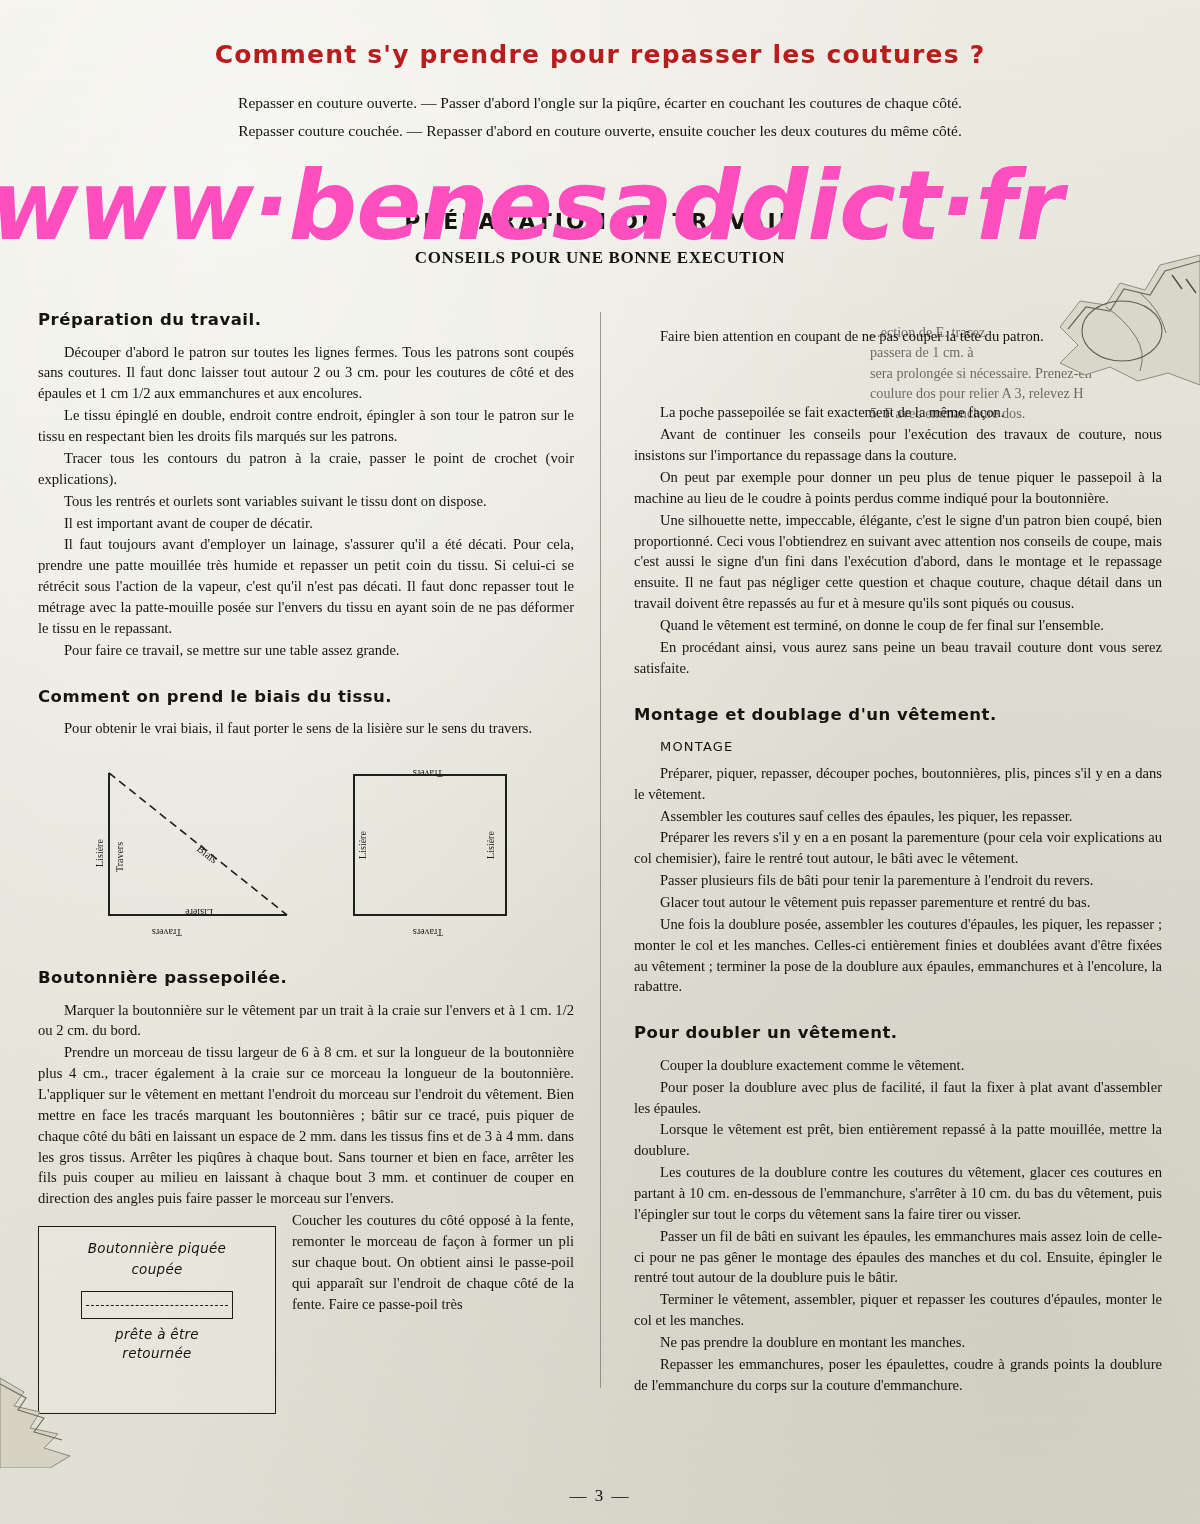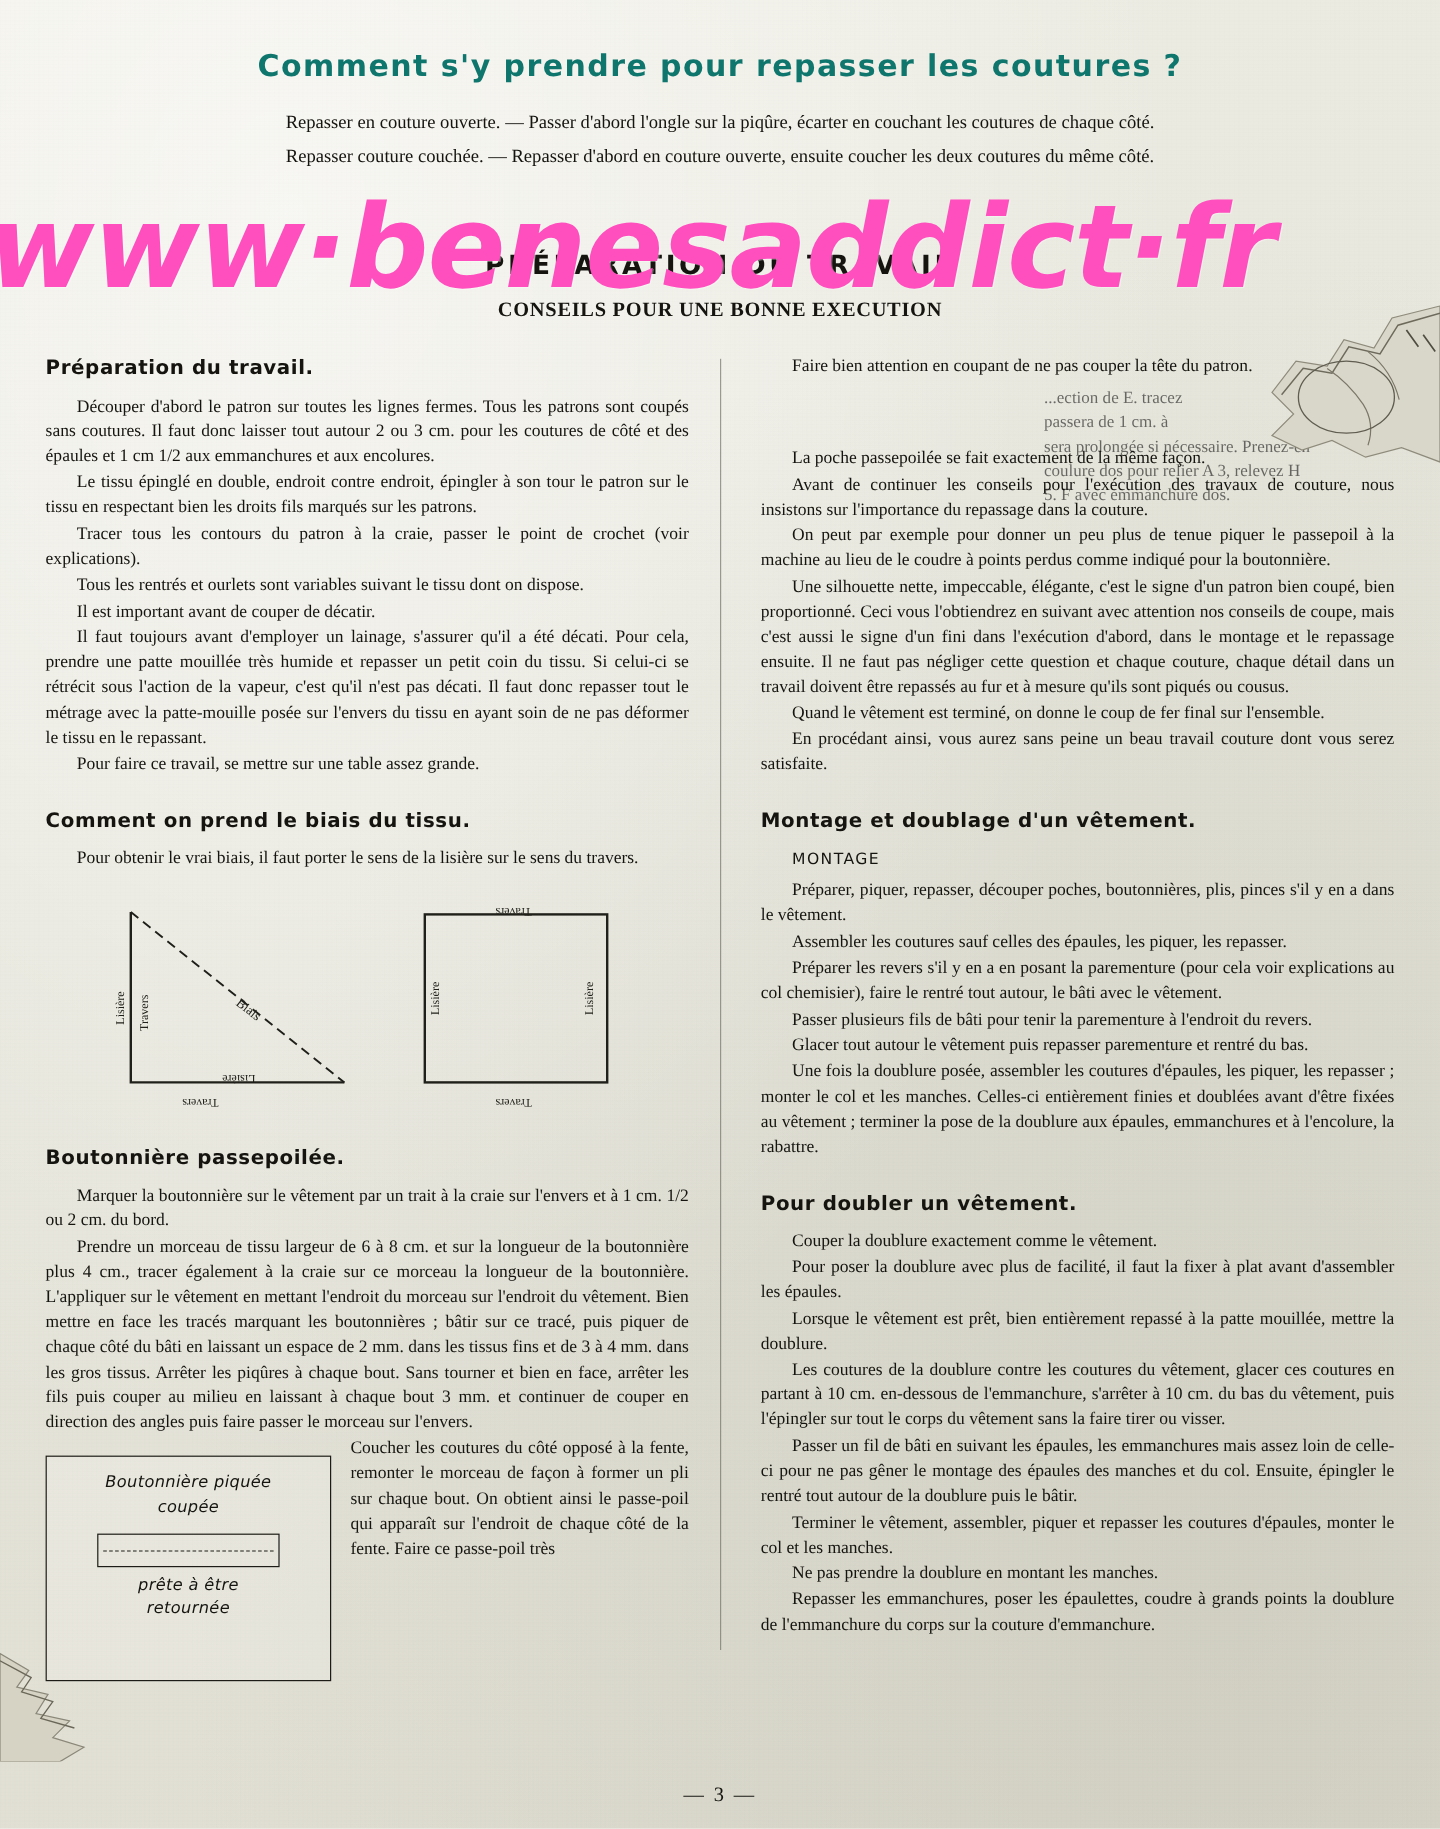--- a/index.html
+++ b/index.html
@@ -42,21 +42,21 @@
   }
 
   
   .doc-title {
     text-align: center;
     font-family: "DejaVu Sans", sans-serif;
     font-weight: bold;
     font-size: 25px;
     letter-spacing: 1.2px;
     margin: 40px 0 0 0;
-    color: #0f766e;
+    color: #b91c1c;
   }
   .intro {
     margin: 22px 60px 0 60px;
     font-size: 15.5px;
     line-height: 1.55;
     text-align: center;
   }
   .intro p {
     margin: 0 0 4px 0;
   }
@@ -94,21 +94,22 @@
     font-weight: bold;
     font-size: 17px;
     letter-spacing: .6px;
     margin: 14px 0 0 0;
   }
 
   
   .columns {
     position: relative;
     display: flex;
-    margin-top: 27px;
+    margin-top: 40px;
+    align-items: center;
   }
   .col {
     width: 50%;
     box-sizing: border-box;
     font-size: 14.6px;
     line-height: 1.43;
   }
   .col-left { padding-right: 26px; }
   .col-right { padding-left: 34px; }
   .rule {

